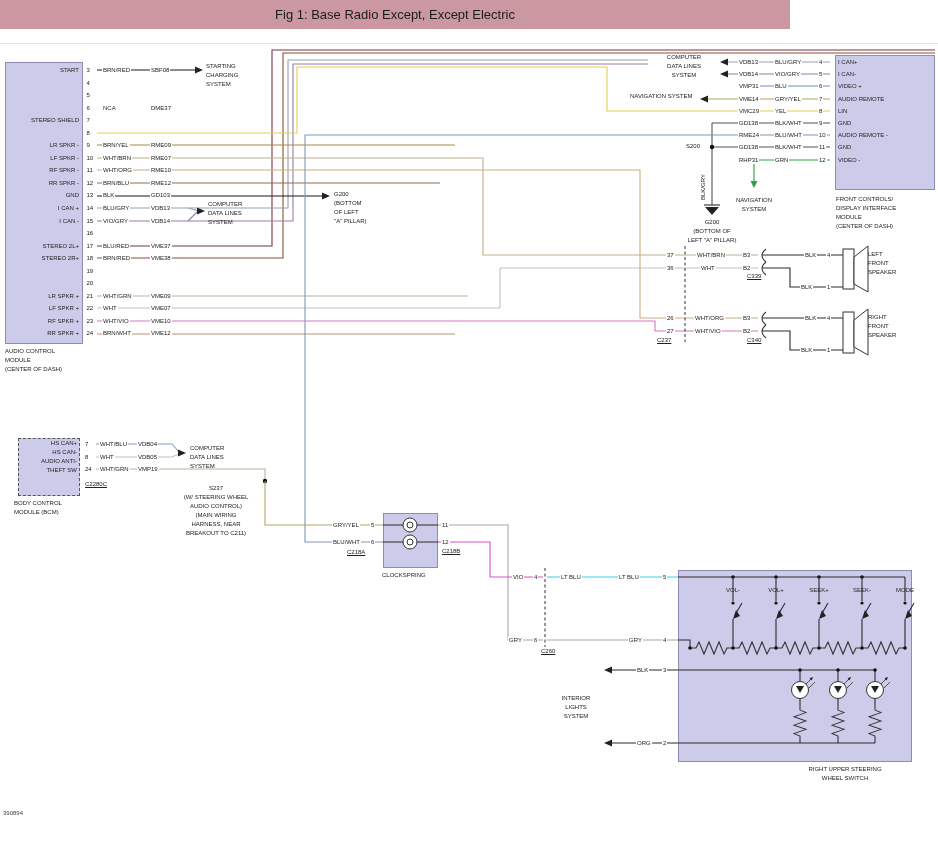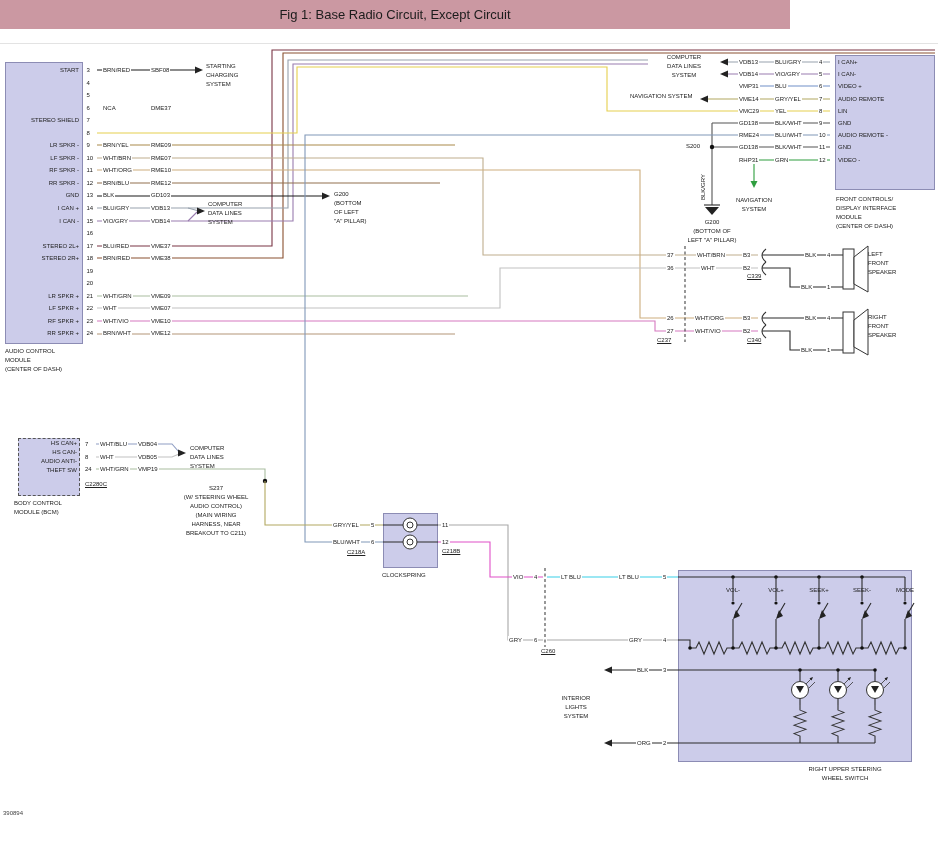--- a/index.html
+++ b/index.html
@@ -48,21 +48,21 @@
   .brow .clr{left:15px;background:#fff;padding:0 1px;}
   .brow .cct{left:53px;background:#fff;padding:0 1px;}
   .fignum{position:absolute;left:3px;top:810px;font-size:6px;color:#444;}
 </style>
 </head>
 <body>
 
 <div id="screen">
 
   <div class="titlebar">
-    <span>Fig 1: Base Radio Circuit, Except Circuit</span>
+    <span>Fig 1: Base Radio Except, Except Electric</span>
   </div>
   <div class="rule"></div>
 
   <div class="box" style="left:5px;top:62px;width:78px;height:282px;"></div>
   <div class="box" style="left:835px;top:55px;width:100px;height:135px;"></div>
   <div class="box dashed" style="left:18px;top:438px;width:62px;height:58px;"></div>
   <div class="box" style="left:383px;top:513px;width:55px;height:55px;"></div>
   <div class="box" style="left:678px;top:570px;width:234px;height:192px;"></div>
 
   <svg width="938" height="852">

